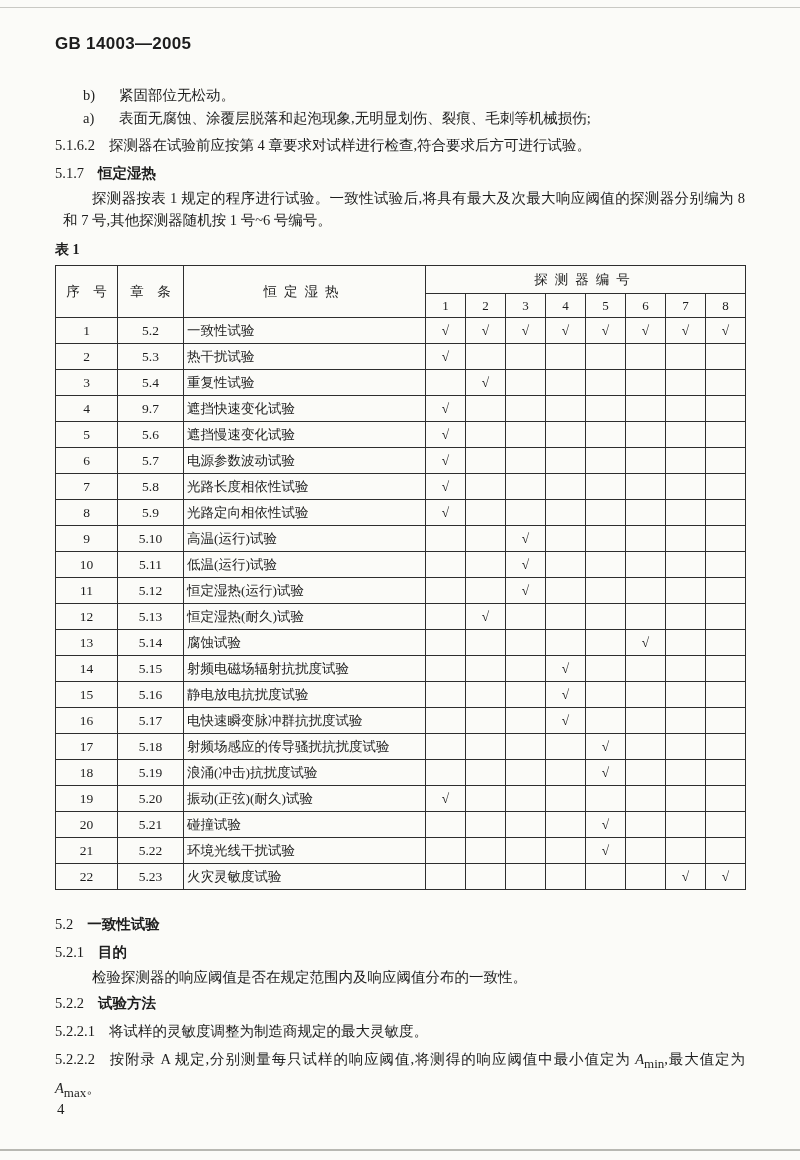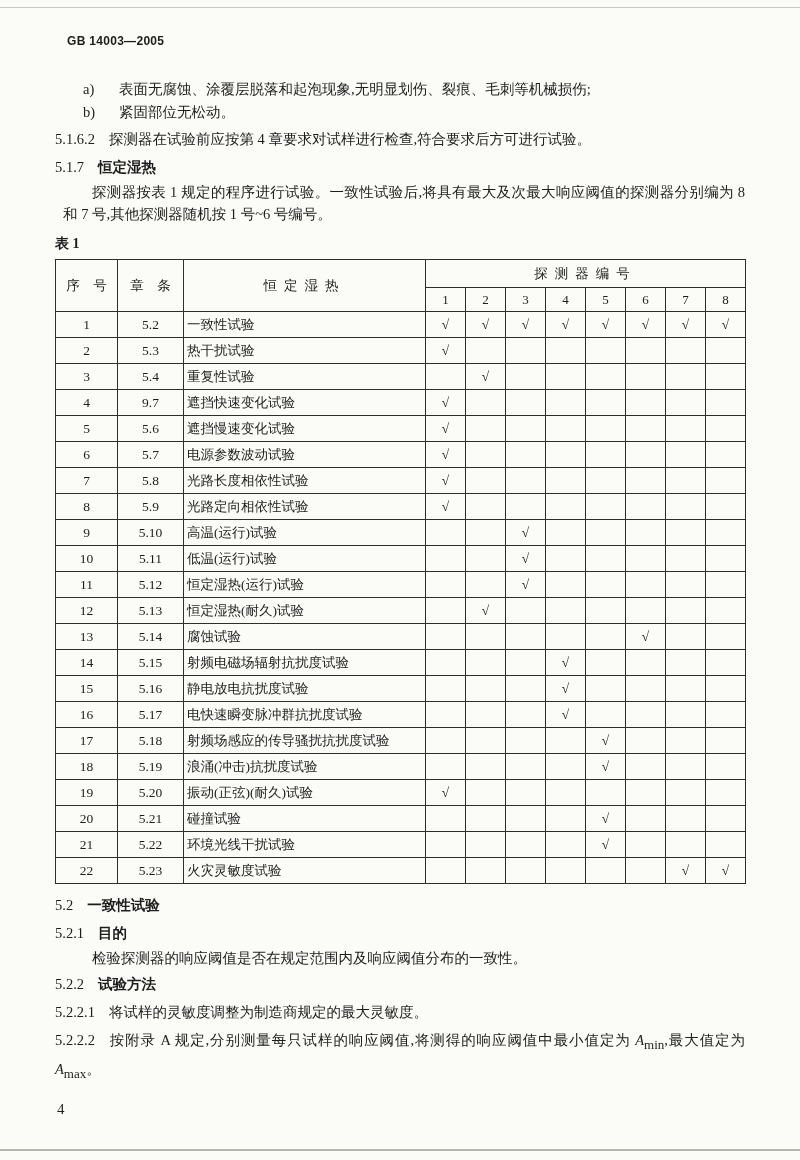--- a/index.html
+++ b/index.html
@@ -19,23 +19,23 @@
   }
   .scan-line-bottom {
     position: absolute; bottom: 9px; left: 0; width: 100%; height: 2px;
     background: #b8b8b2;
   }
   .content { padding: 26px 55px 0 55px; }
 
   .doc-header {
     font-family: "Liberation Sans", sans-serif;
     font-weight: bold;
-    font-size: 12px;
+    font-size: 17px;
     letter-spacing: 0.3px;
-    margin: 8px 0 30px 12px;
+    margin: 8px 0 30px 0;
   }
 
   .list-item {
     padding-left: 28px;
     font-size: 14.5px;
     line-height: 23px;
   }
   .item-label { display: inline-block; width: 36px; }
 
   .clause-para {
@@ -98,24 +98,24 @@
 <body>
 
 <div class="scan-line-top"></div>
 <div class="scan-line-bottom"></div>
 
 <div class="content">
 
   <div class="doc-header">GB 14003—2005</div>
 
   <div class="list-item">
-    <span class="item-label">a)</span><span>表面无腐蚀、涂覆层脱落和起泡现象,无明显划伤、裂痕、毛刺等机械损伤;</span>
+    <span class="item-label">b)</span><span>紧固部位无松动。</span>
   </div>
   <div class="list-item">
-    <span class="item-label">b)</span><span>紧固部位无松动。</span>
+    <span class="item-label">a)</span><span>表面无腐蚀、涂覆层脱落和起泡现象,无明显划伤、裂痕、毛刺等机械损伤;</span>
   </div>
 
   <p class="clause-para">
     <span class="clause-num">5.1.6.2</span><span>探测器在试验前应按第 4 章要求对试样进行检查,符合要求后方可进行试验。</span>
   </p>
 
   <p class="clause-para clause-heading">
     <span class="clause-num">5.1.7</span><span>恒定湿热</span>
   </p>
 
@@ -438,21 +438,21 @@
           <td class="c-check"></td>
           <td class="c-check"></td>
           <td class="c-check"></td>
           <td class="c-check"></td>
           <td class="c-check">√</td>
           <td class="c-check">√</td>
         </tr>
       </tbody>
   </table>
 
-  <p class="clause-para clause-heading" style="margin-top:9px;">
+  <p class="clause-para clause-heading" style="margin-top:22px;">
     <span class="clause-num">5.2</span><span>一致性试验</span>
   </p>
 
   <p class="clause-para clause-heading">
     <span class="clause-num">5.2.1</span><span>目的</span>
   </p>
 
   <p class="body-para">检验探测器的响应阈值是否在规定范围内及响应阈值分布的一致性。</p>
 
   <p class="clause-para clause-heading">

